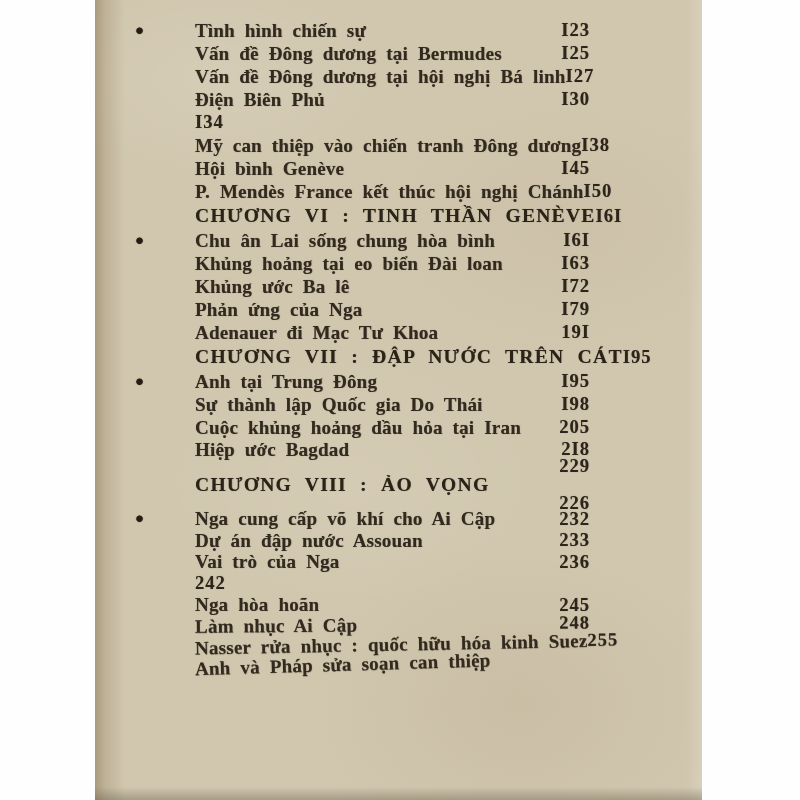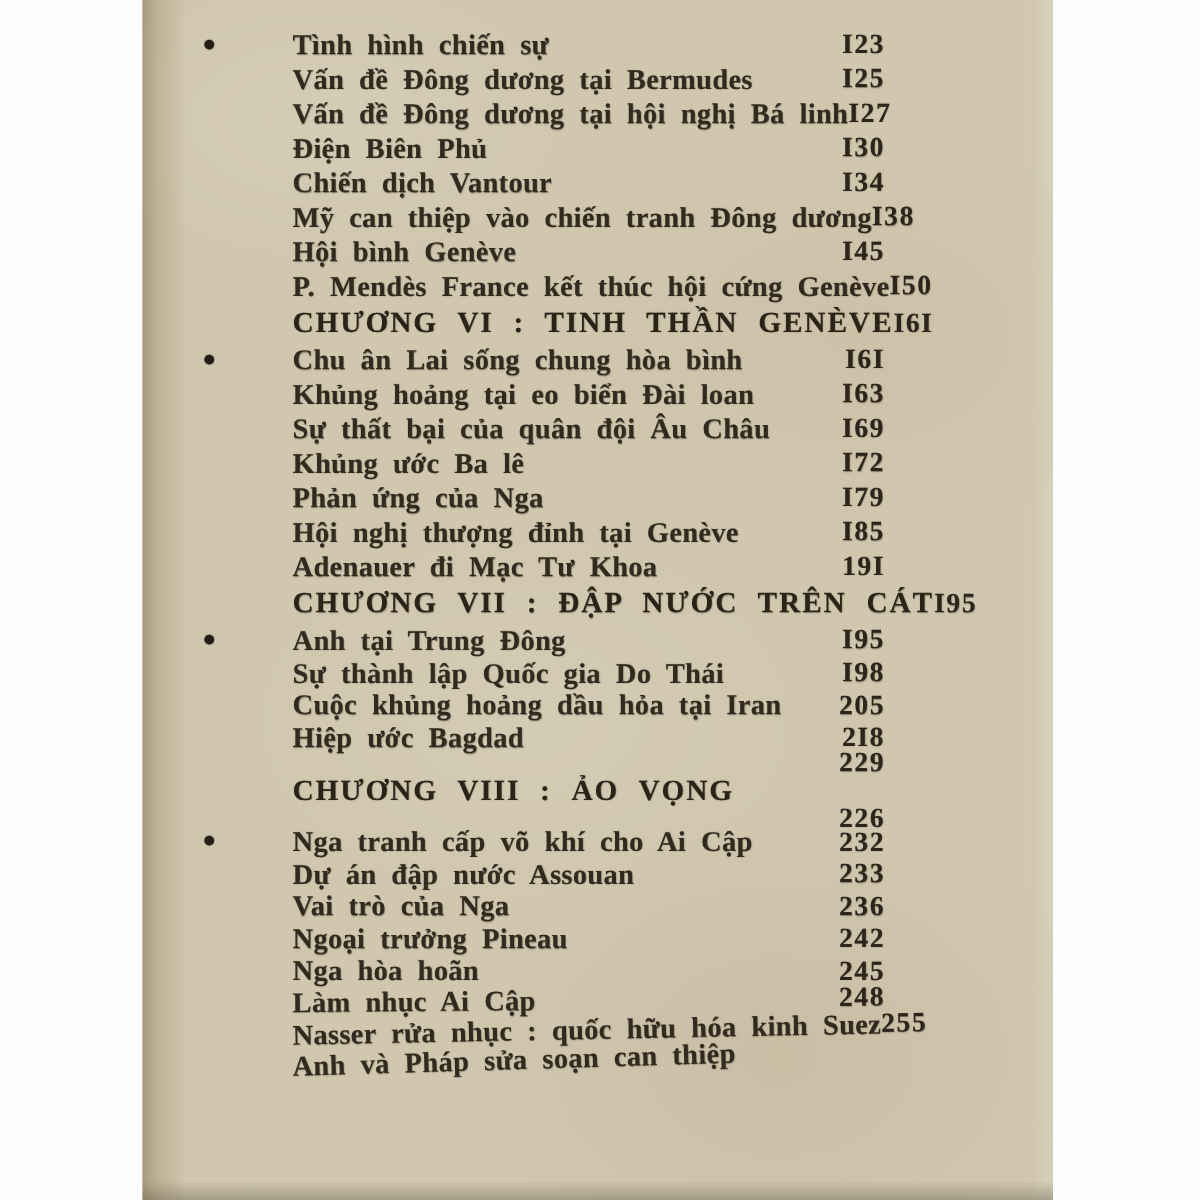--- a/index.html
+++ b/index.html
@@ -133,63 +133,54 @@
         </div>
         <div class="row item">
           <span class="title">Vấn đề Đông dương tại hội nghị Bá linh</span>
           <span class="num">I27</span>
         </div>
         <div class="row item">
           <span class="title">Điện Biên Phủ</span>
           <span class="num">I30</span>
         </div>
         <div class="row item">
-          <span class="title">Chiến dịch Vantour</span>
           <span class="num">I34</span>
         </div>
         <div class="row item">
           <span class="title">Mỹ can thiệp vào chiến tranh Đông  dương</span>
           <span class="num">I38</span>
         </div>
         <div class="row item">
           <span class="title">Hội bình Genève</span>
           <span class="num">I45</span>
         </div>
         <div class="row item">
-          <span class="title">P. Mendès France kết thúc hội cứng  Genève</span>
+          <span class="title">P. Mendès France kết thúc hội nghị  Chánh</span>
           <span class="num">I50</span>
         </div>
         <div class="row chapter">
           <span class="title">CHƯƠNG VI : TINH THẦN GENÈVE</span>
           <span class="num">I6I</span>
         </div>
         <div class="row item">
           <span class="bullet-dot">●</span>
           <span class="title">Chu ân Lai sống chung hòa bình</span>
           <span class="num">I6I</span>
         </div>
         <div class="row item">
           <span class="title">Khủng hoảng tại eo biển Đài loan</span>
           <span class="num">I63</span>
         </div>
         <div class="row item">
-          <span class="title">Sự thất bại của quân đội Âu Châu</span>
-          <span class="num">I69</span>
-        </div>
-        <div class="row item">
           <span class="title">Khủng ước Ba lê</span>
           <span class="num">I72</span>
         </div>
         <div class="row item">
           <span class="title">Phản ứng của Nga</span>
           <span class="num">I79</span>
-        </div>
-        <div class="row item">
-          <span class="title">Hội nghị thượng đỉnh tại Genève</span>
-          <span class="num">I85</span>
         </div>
         <div class="row item">
           <span class="title">Adenauer đi Mạc Tư Khoa</span>
           <span class="num">19I</span>
         </div>
         <div class="row chapter">
           <span class="title">CHƯƠNG VII : ĐẬP NƯỚC TRÊN CÁT</span>
           <span class="num">I95</span>
         </div>
         <div class="row item">
@@ -216,33 +207,32 @@
         <div class="row chapter">
           <span class="title">CHƯƠNG VIII : ẢO VỌNG</span>
           <span class="num"></span>
         </div>
         <div class="row number_only">
           <span class="title"></span>
           <span class="num">226</span>
         </div>
         <div class="row item">
           <span class="bullet-dot">●</span>
-          <span class="title">Nga tranh cấp võ khí cho Ai Cập</span>
+          <span class="title">Nga cung cấp võ khí cho Ai Cập</span>
           <span class="num">232</span>
         </div>
         <div class="row item">
           <span class="title">Dự án đập nước Assouan</span>
           <span class="num">233</span>
         </div>
         <div class="row item">
           <span class="title">Vai trò của Nga</span>
           <span class="num">236</span>
         </div>
         <div class="row item">
-          <span class="title">Ngoại trưởng Pineau</span>
           <span class="num">242</span>
         </div>
         <div class="row item">
           <span class="title">Nga hòa hoãn</span>
           <span class="num">245</span>
         </div>
         <div class="row item">
           <span class="title">Làm nhục Ai Cập</span>
           <span class="num">248</span>
         </div>

